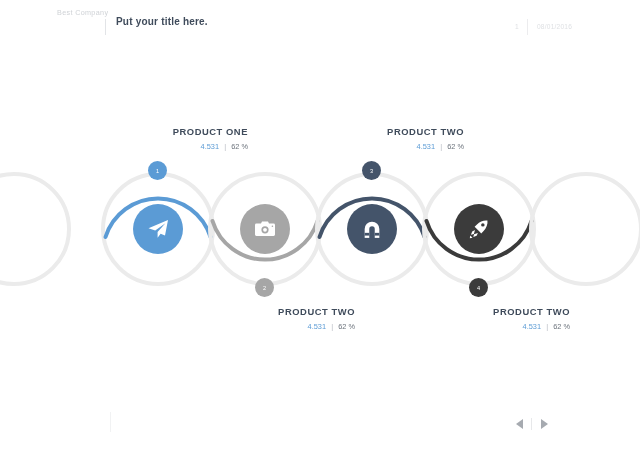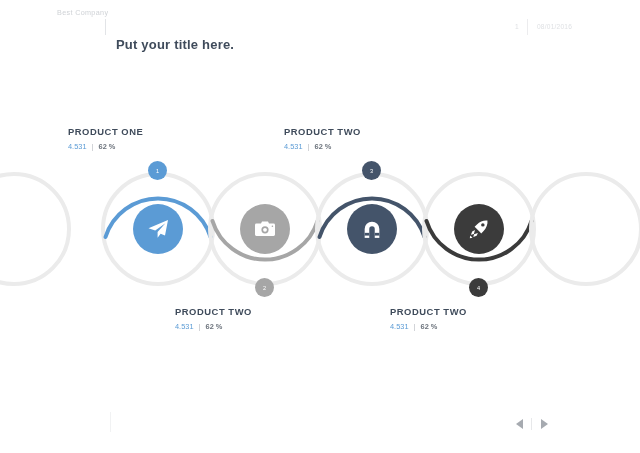--- a/index.html
+++ b/index.html
@@ -18,22 +18,22 @@
   }
   .hdr-company {
     position: absolute; left: 57px; top: 8px;
     font-size: 7.2px; letter-spacing: .35px; color: #cfd2d6; white-space: nowrap;
   }
   .hdr-divider-1 {
     position: absolute; left: 105px; top: 19px; width: 1px; height: 16px;
     background: #e2e4e7;
   }
   .hdr-title {
-    position: absolute; left: 116px; top: 37px;
-    font-size: 13px; font-weight: bold; color: #3f4b5b; letter-spacing: .2px;
+    position: absolute; left: 116px; top: 16px;
+    font-size: 10px; font-weight: bold; color: #3f4b5b; letter-spacing: .2px;
     white-space: nowrap;
   }
   .hdr-page {
     position: absolute; left: 515px; top: 23px;
     font-size: 6.6px; color: #dfe1e4;
   }
   .hdr-divider-2 {
     position: absolute; left: 527px; top: 19px; width: 1px; height: 16px;
     background: #ececee;
   }
@@ -55,29 +55,29 @@
   .disc svg { display: block; }
 
   
   .badge {
     position: absolute; width: 19px; height: 19px; border-radius: 50%;
     display: flex; align-items: center; justify-content: center;
     font-size: 5.6px; color: #ffffff; font-family: "Liberation Sans", sans-serif;
   }
 
   
-  .pblock { position: absolute; text-align: left; width: 180px; }
+  .pblock { position: absolute; text-align: right; width: 180px; }
   .ptitle {
     font-size: 9.4px; font-weight: bold; color: #3f4b5b;
     letter-spacing: .55px; white-space: nowrap;
   }
   .pstats { margin-top: 5px; font-size: 7.4px; white-space: nowrap; }
   .pstats .num { color: #5b9bd5; margin-top: 16px; }
   .pstats .sep { color: #b8bcc2; margin: 0 3px; }
-  .pstats .pct { color: #6c737c; font-weight: bold; }
+  .pstats .pct { color: #6c737c; }
 
   
   .footer-divider {
     position: absolute; left: 110px; top: 412px; width: 1px; height: 20px;
     background: #f1f2f3;
   }
   .nav { position: absolute; left: 512px; top: 416px; display: flex; align-items: center; }
   .nav-arrow {
     width: 14px; height: 16px; display: flex; align-items: center; justify-content: center;
     cursor: pointer;

